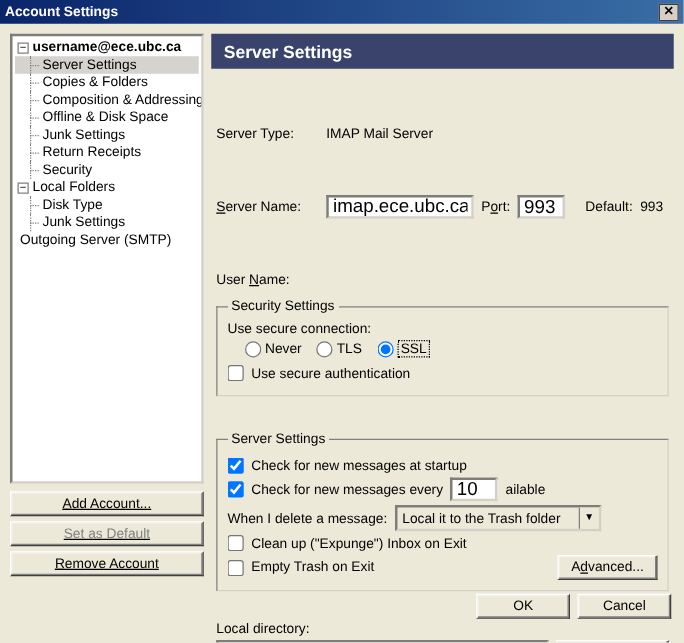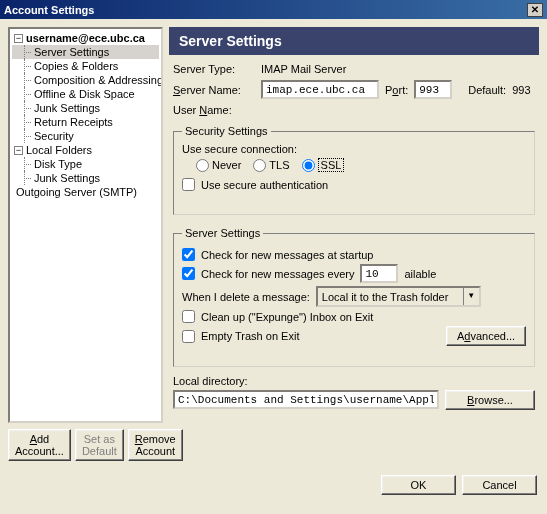--- a/index.html
+++ b/index.html
@@ -92,22 +92,23 @@
   height: 50%;
   border-left: 1px dotted #808080;
 }
 .tree-item.selected {
   background: #d6d3ce;
 }
 .tree-item.sub { font-weight: normal; }
 .sidebar-btns {
   margin-top: 6px;
   display: flex;
-  flex-direction: row;
+  flex-direction: column;
   gap: 4px;
+  text-decoration: underline;
 }
 .btn {
   background: #ece9d8;
   border: 1px solid #404040;
   border-top-color: #fff;
   border-left-color: #fff;
   box-shadow: inset -1px -1px #808080, inset 1px 1px #f0f0f0;
   padding: 3px 6px;
   font-family: inherit;
   font-size: 11px;
@@ -128,37 +129,38 @@
   font-size: 14px;
   padding: 6px 10px;
   margin-bottom: 8px;
 }
 .row {
   display: flex;
   align-items: center;
   gap: 6px;
   margin-bottom: 5px;
   padding: 0 4px;
+  margin-top: 38px;
 }
 .label { white-space: nowrap; }
 .label .u { text-decoration: underline; }
 .input {
   background: #fff;
   border: 2px inset #d4d0c8;
   padding: 1px 3px;
-  font-family: Liberation Mono, monospace;
-  font-size: 11px;
+  font-family: Liberation Sans, sans-serif;
+  font-size: 15px;
   height: 19px;
 }
 fieldset {
   border: 1px solid #d4d0c8;
   border-top-color: #808080;
   border-left-color: #808080;
-  margin: 4px 4px 8px 4px;
-  padding: 6px 8px 20px 8px;
+  margin: 4px 4px 24px 4px;
+  padding: 6px 8px 8px 8px;
   position: relative;
 }
 legend {
   padding: 0 3px;
 }
 .radio-row {
   display: flex;
   align-items: center;
   gap: 12px;
   padding-left: 14px;

